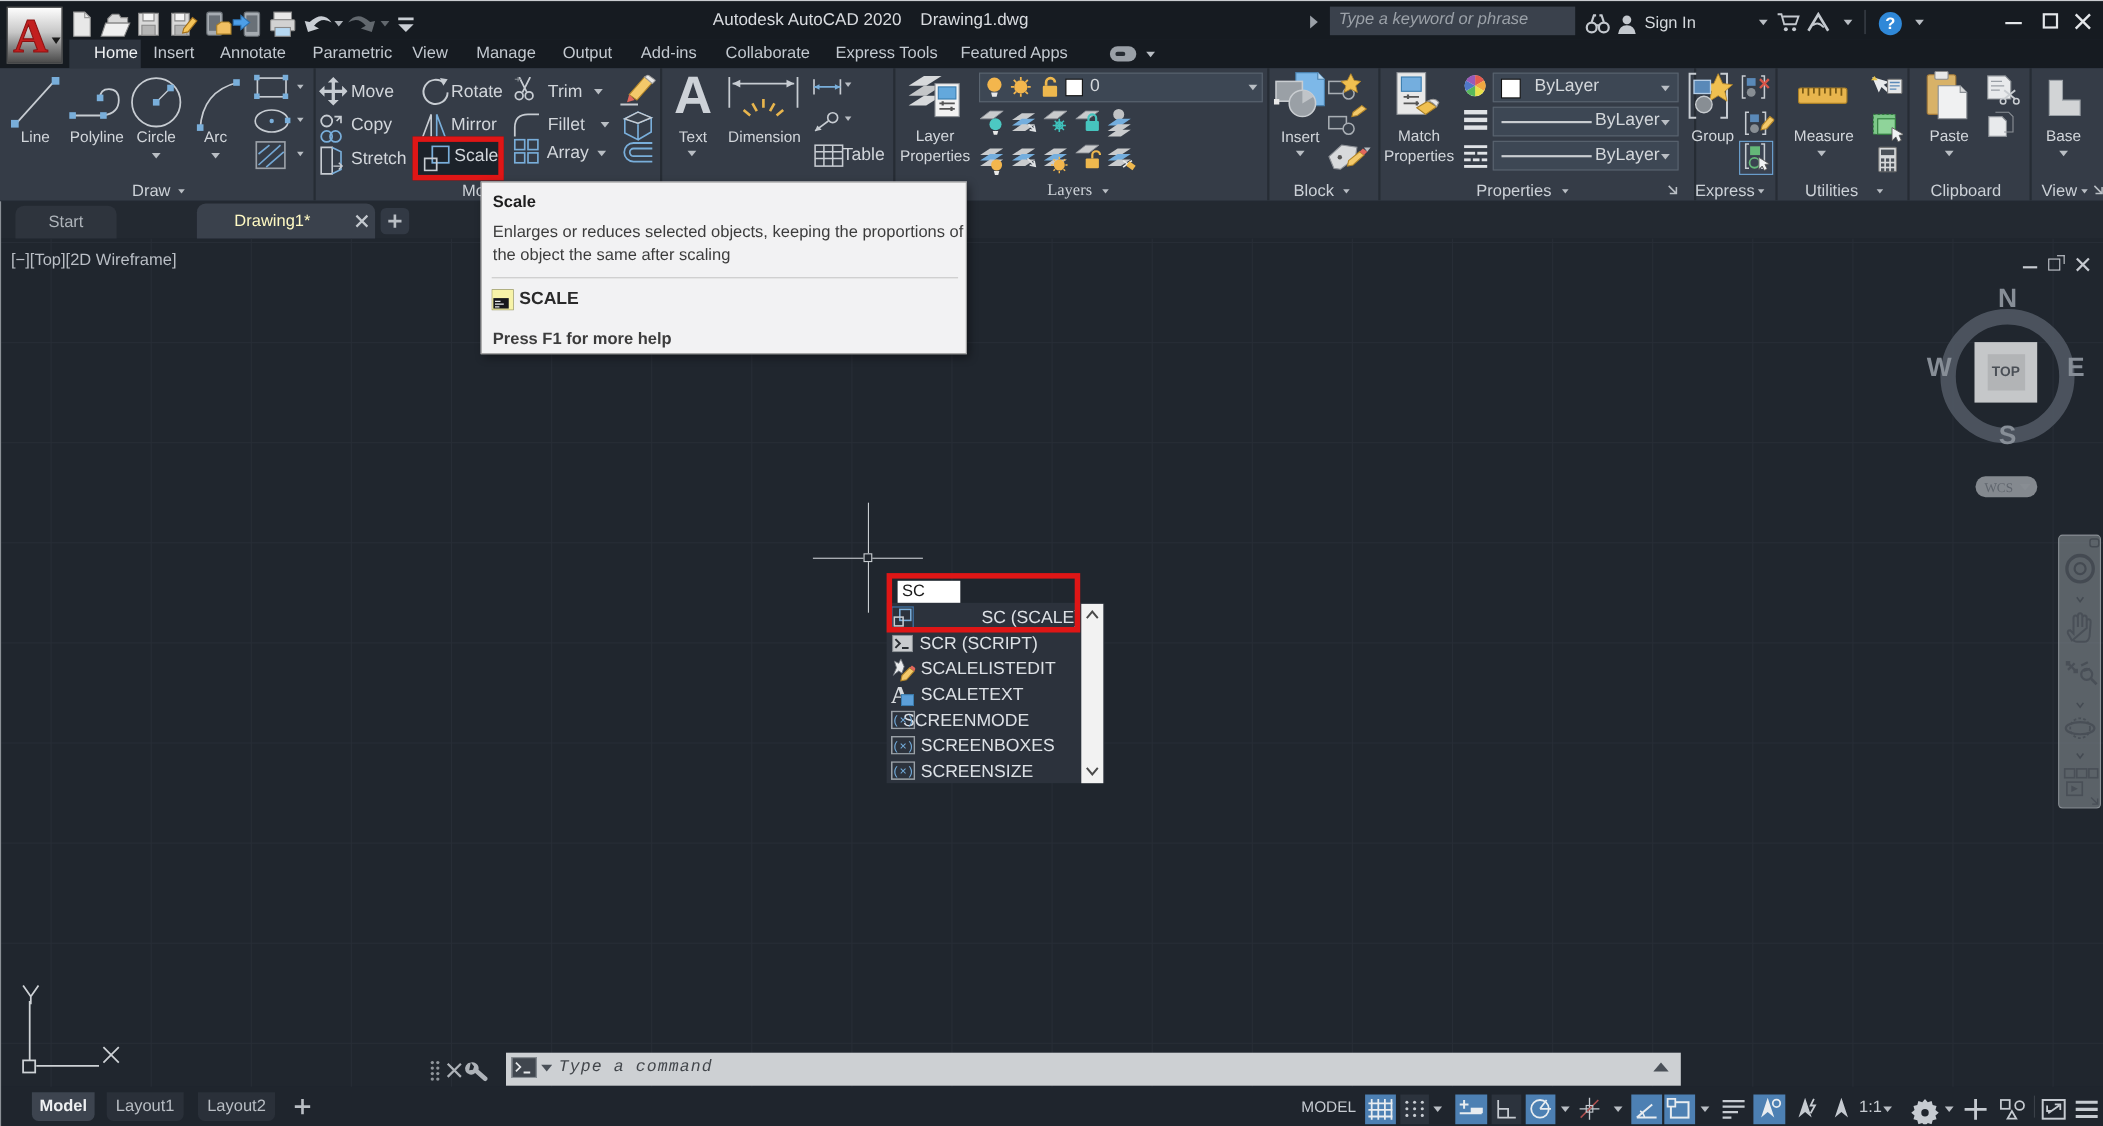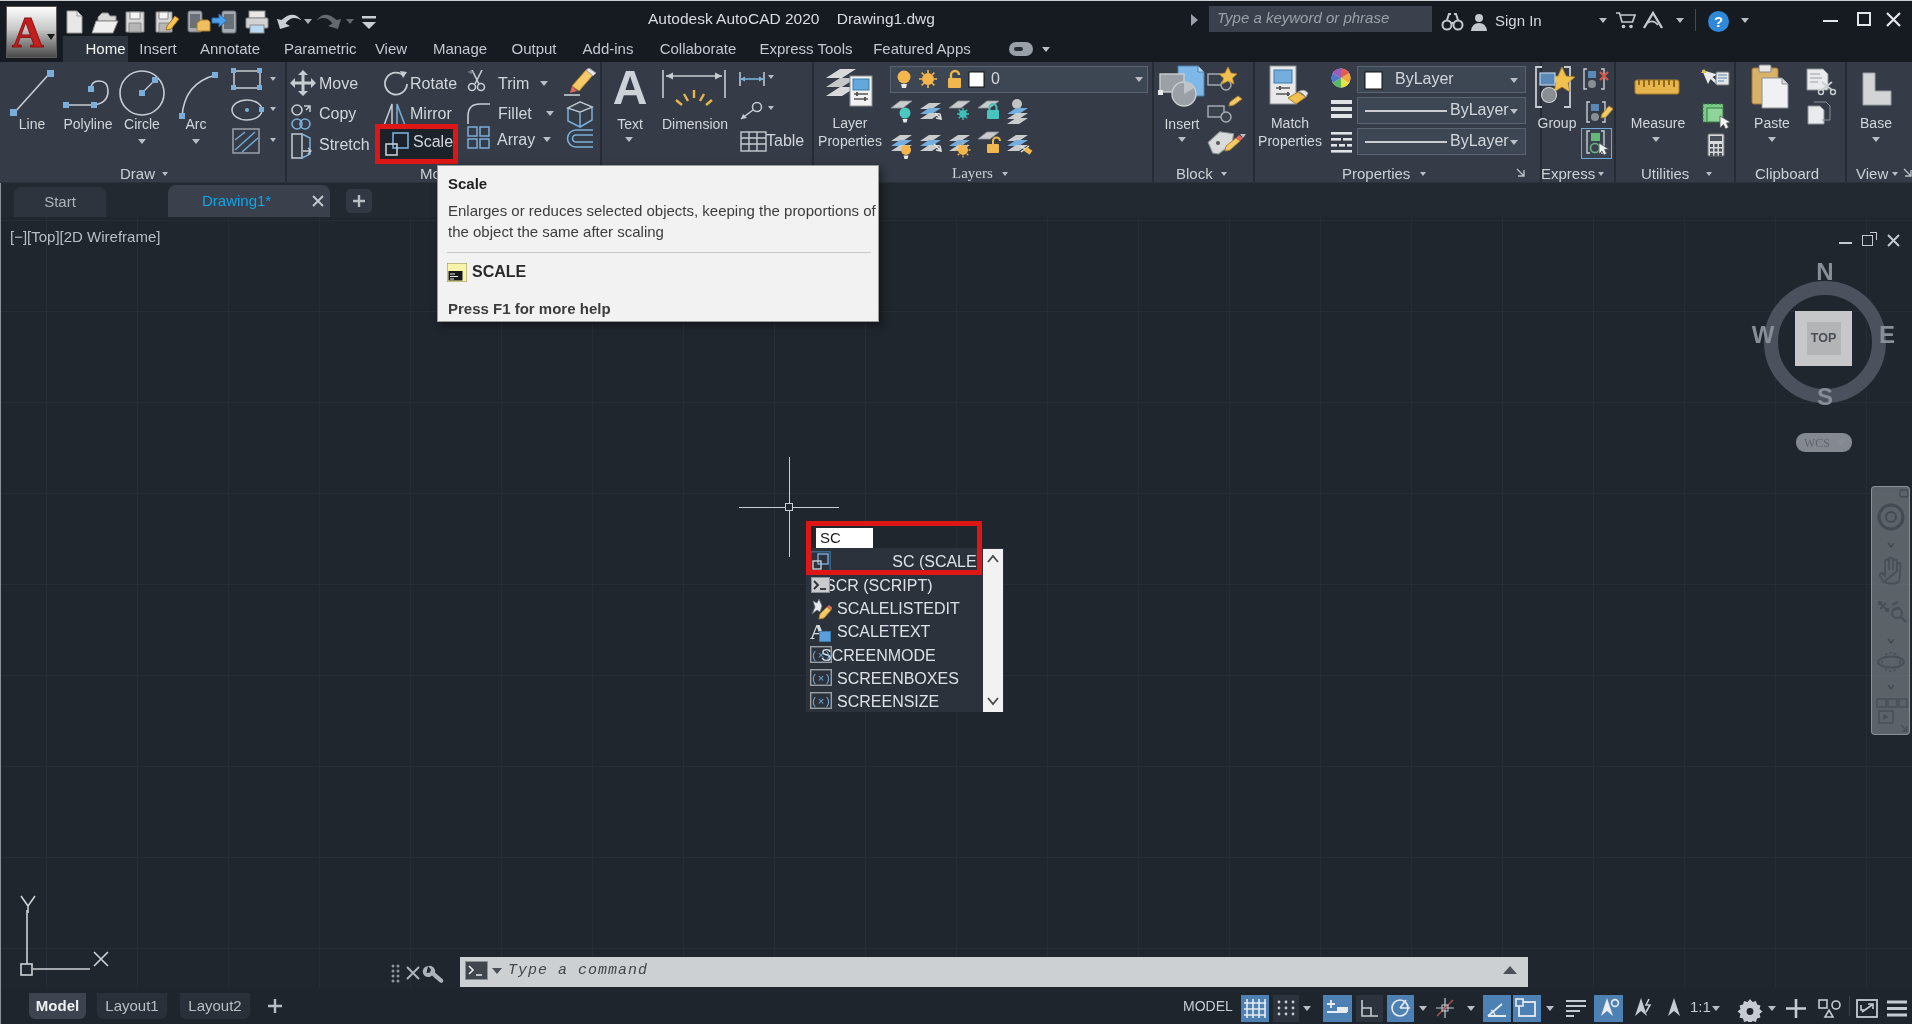--- a/index.html
+++ b/index.html
@@ -547,21 +547,21 @@
   <div class="bigbtn-label" style="left:1852px;top:53px;width:48px;">Base</div>
   <div class="caret" style="left:1872px;top:75px;"></div>
   <div class="plabel" style="left:1856px;">View</div>
   <div class="caret sm" style="left:1892px;top:110px;"></div>
   <svg class="abs" style="left:1901px;top:104px;" width="14" height="14" viewBox="0 0 14 14">
     <path d="M3 3 L10 10 M10 4 v6 h-6" fill="none" stroke="#b9bec4" stroke-width="1.4"></path>
   </svg>
 </div>
 <div id="filetabs">
   <div class="abs" style="left:14px;top:4px;width:92px;height:30px;background:#2e343d;border-radius:8px 8px 0 0;color:#aeb4ba;font-size:15px;text-align:center;line-height:30px;">Start</div>
-  <div class="abs" style="left:168px;top:2px;width:162px;height:32px;background:#3a414c;border-radius:8px 8px 0 0;color:#0ea5e9;font-size:15px;line-height:32px;">
+  <div class="abs" style="left:179px;top:2px;width:162px;height:32px;background:#3a414c;border-radius:8px 8px 0 0;color:#fef9c3;font-size:15px;line-height:32px;">
     <span style="margin-left:34px;">Drawing1*</span>
     <svg class="abs" style="left:143px;top:9px;" width="14" height="14" viewBox="0 0 14 14">
           <path d="M2 2 L12 12 M12 2 L2 12" stroke="#c3c8ce" stroke-width="2"></path>
         </svg>
   </div>
   <div class="abs" style="left:346px;top:6px;width:26px;height:24px;background:#323944;border-radius:5px;">
     <svg class="abs" style="left:6px;top:5px;" width="14" height="14" viewBox="0 0 14 14">
           <path d="M7 1 V13 M1 7 H13" stroke="#b9bec4" stroke-width="2.4"></path>
         </svg>
   </div>
@@ -765,21 +765,21 @@
       <rect x="3" y="10" width="8" height="8" fill="none" stroke="#c7ccd2" stroke-width="1.4"></rect>
     </svg>
     <span style="margin-left:31px;">SC (SCALE)</span>
   </div>
   <div class="prow" style="top:26px;">
     <svg class="abs" style="left:5px;top:3px;" width="19" height="16" viewBox="0 0 19 16">
       <rect x="0.5" y="0.5" width="18" height="15" fill="#c9cbce" stroke="#8a8f94"></rect>
       <path d="M3 4 l4 4 l-4 4" fill="none" stroke="#2a2e33" stroke-width="1.8"></path>
       <path d="M9 12 h6" stroke="#2a2e33" stroke-width="1.8"></path>
     </svg>
-    <span style="margin-left:19px;">SCR (SCRIPT)</span>
+    <span style="margin-left:30px;">SCR (SCRIPT)</span>
   </div>
   <div class="prow" style="top:49px;">
     <svg class="abs" style="left:4px;top:1px;" width="22" height="22" viewBox="0 0 22 22">
       <path d="M9 1 l3 7 l-2 6 l-3 -2 l-5 4 l3 -7 l-2 -6 l4 2 z" fill="#e8eaec" stroke="#6a7076" stroke-width="0.8"></path>
       <path d="M10 16 l7 -7 l4 3 l-7 8 l-5 1 z" fill="#f3c96a" stroke="#b5872a"></path>
       <path d="M17 9 l2 -2 l4 3 l-2 2 z" fill="#e2675c"></path>
     </svg>
     <span style="margin-left:31px;">SCALELISTEDIT</span>
   </div>
   <div class="prow" style="top:72px;">

